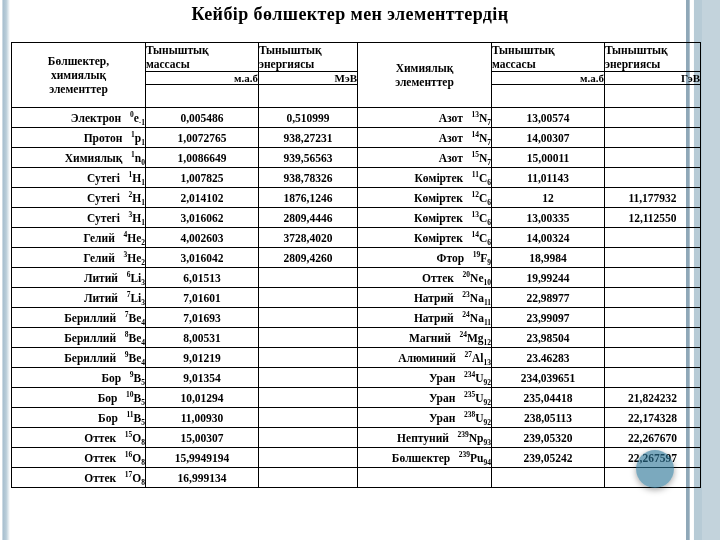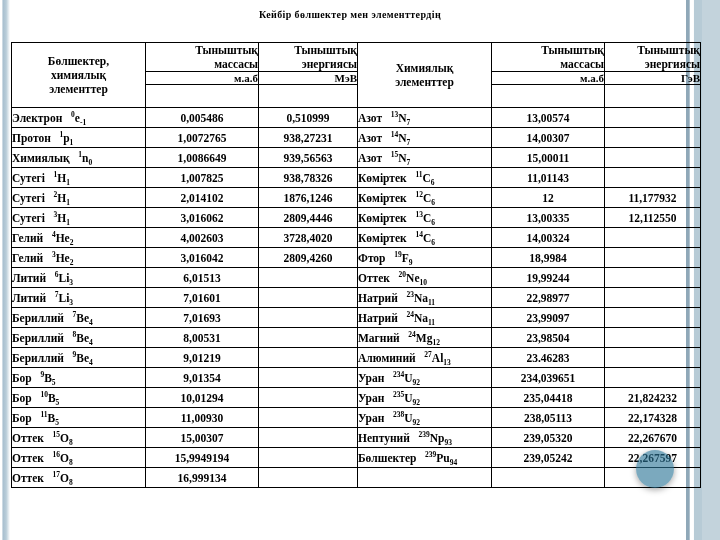--- a/index.html
+++ b/index.html
@@ -37,21 +37,21 @@
     width: 720px; height: 540px;
   }
   
   #title-block {
     position: absolute;
     left: 40px;
     top: 6px;
     width: 620px;
     text-align: center;
     font-weight: bold;
-    font-size: 10px;
+    font-size: 18px;
     line-height: 17px;
     color: #000000;
     letter-spacing: 0.4px;
   }
   #title-line-1 { display: block; }
   #title-line-2 { display: block; }
 
   
   #data-table {
     position: absolute;
@@ -64,42 +64,42 @@
     color: #000000;
   }
   #data-table td, #data-table th {
     border: 1px solid #000000;
     padding: 0;
     vertical-align: middle;
     font-weight: bold;
   }
   
   .hd {
-    text-align: right;
+    text-align: left;
     font-weight: bold;
     font-size: 11.5px;
     line-height: 14px;
     padding: 2px 1px;
   }
   .hd-unit {
     text-align: right;
     font-weight: bold;
     font-size: 11px;
     padding: 3px 1px;
   }
   .hd-tall {
     text-align: center;
     font-weight: bold;
     font-size: 11.5px;
     line-height: 14px;
   }
   
   .r { height: 19px; }
   .c-name {
-    text-align: left;
+    text-align: right;
     padding-left: 5px;
     font-size: 11.5px;
     white-space: nowrap;
     margin-top: 8px;
   }
   .c-num {
     text-align: center;
     font-size: 11.5px;
   }
   .nm-el { display: inline-block; }

